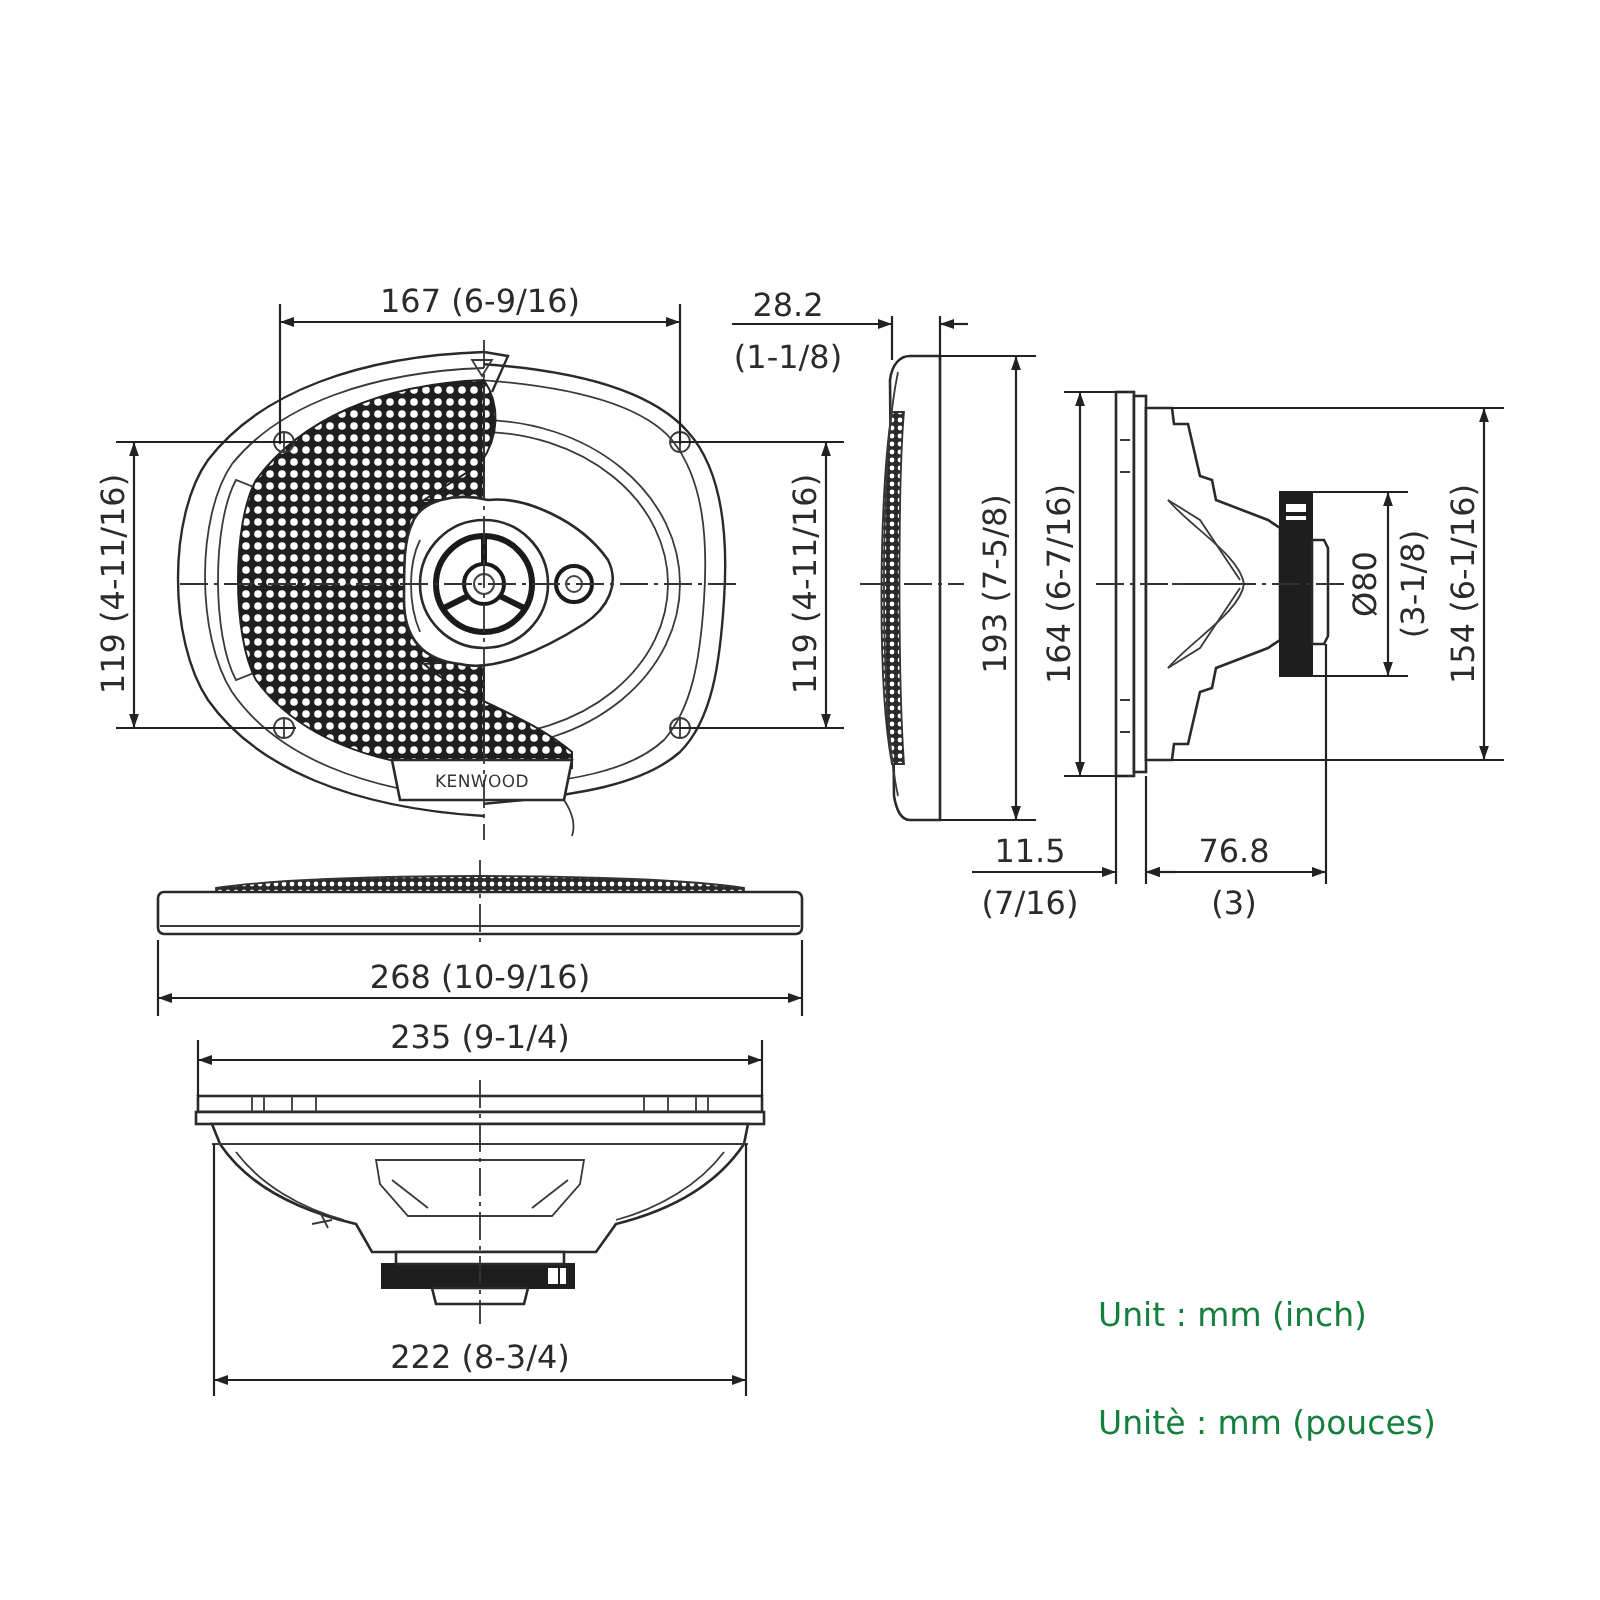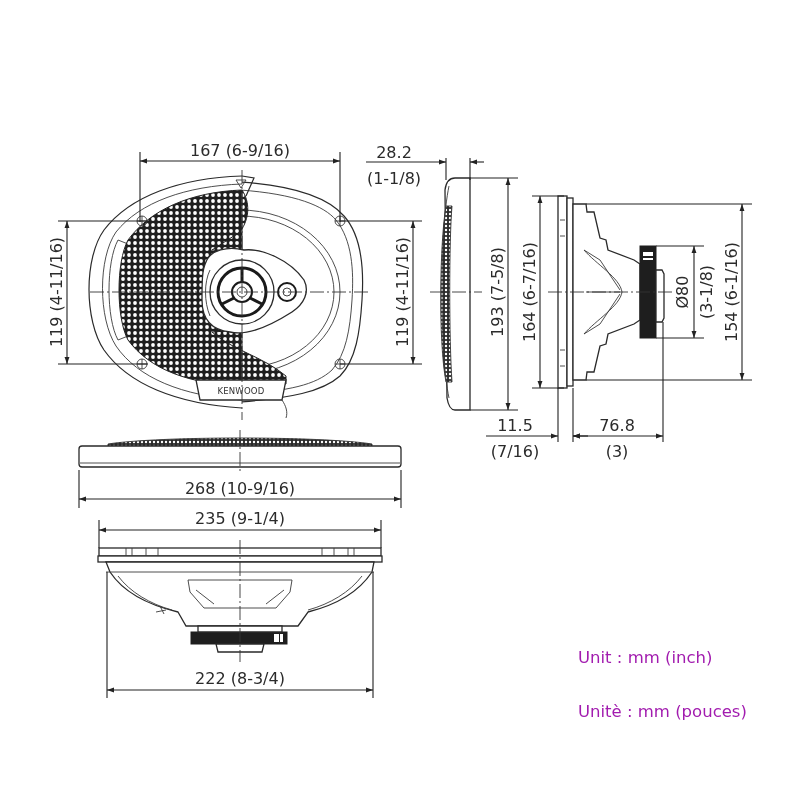--- a/index.html
+++ b/index.html
@@ -6,21 +6,21 @@
   body { width: 800px; height: 800px; position: relative; overflow: hidden; font-family: "DejaVu Sans", "Liberation Sans", sans-serif; }
   #drawing { position: absolute; left: 0; top: 0; width: 800px; height: 800px; }
   .ln { stroke: #2a2a2a; stroke-width: 1.2; fill: none; }
   .thin { stroke: #3a3a3a; stroke-width: 0.9; fill: none; }
   .dim { stroke: #222; stroke-width: 1.1; fill: none; }
   .center { stroke: #333; stroke-width: 0.9; fill: none; stroke-dasharray: 14 3 2 3; }
   .body-fill { fill: #ffffff; stroke: #2a2a2a; stroke-width: 1.3; }
   .dark { fill: #1e1e1e; stroke: #1e1e1e; }
   .lbl { font-family: "DejaVu Sans", sans-serif; font-size: 16px; fill: #2b2b2b; }
   .brand { font-family: "DejaVu Sans", sans-serif; font-size: 8.5px; fill: #333; letter-spacing: 0.2px; }
-  .unit { position: absolute; left: 549px; font-family: "DejaVu Sans", sans-serif; font-size: 16.5px; color: #a21caf; white-space: nowrap; margin-left: 29px; }
+  .unit { position: absolute; left: 549px; font-family: "DejaVu Sans", sans-serif; font-size: 16.5px; color: #15803d; white-space: nowrap; }
 </style>
 </head>
 <body>
 
 <svg id="drawing" viewBox="0 0 800 800" xmlns="http://www.w3.org/2000/svg">
   <defs>
     <marker id="arr" viewBox="0 0 10 10" refX="10" refY="5" markerWidth="9" markerHeight="7" orient="auto-start-reverse" markerUnits="userSpaceOnUse">
       <path d="M0,1.5 L10,5 L0,8.5 z" fill="#222"></path>
     </marker>
     <pattern id="grille" width="6" height="6" patternUnits="userSpaceOnUse">

